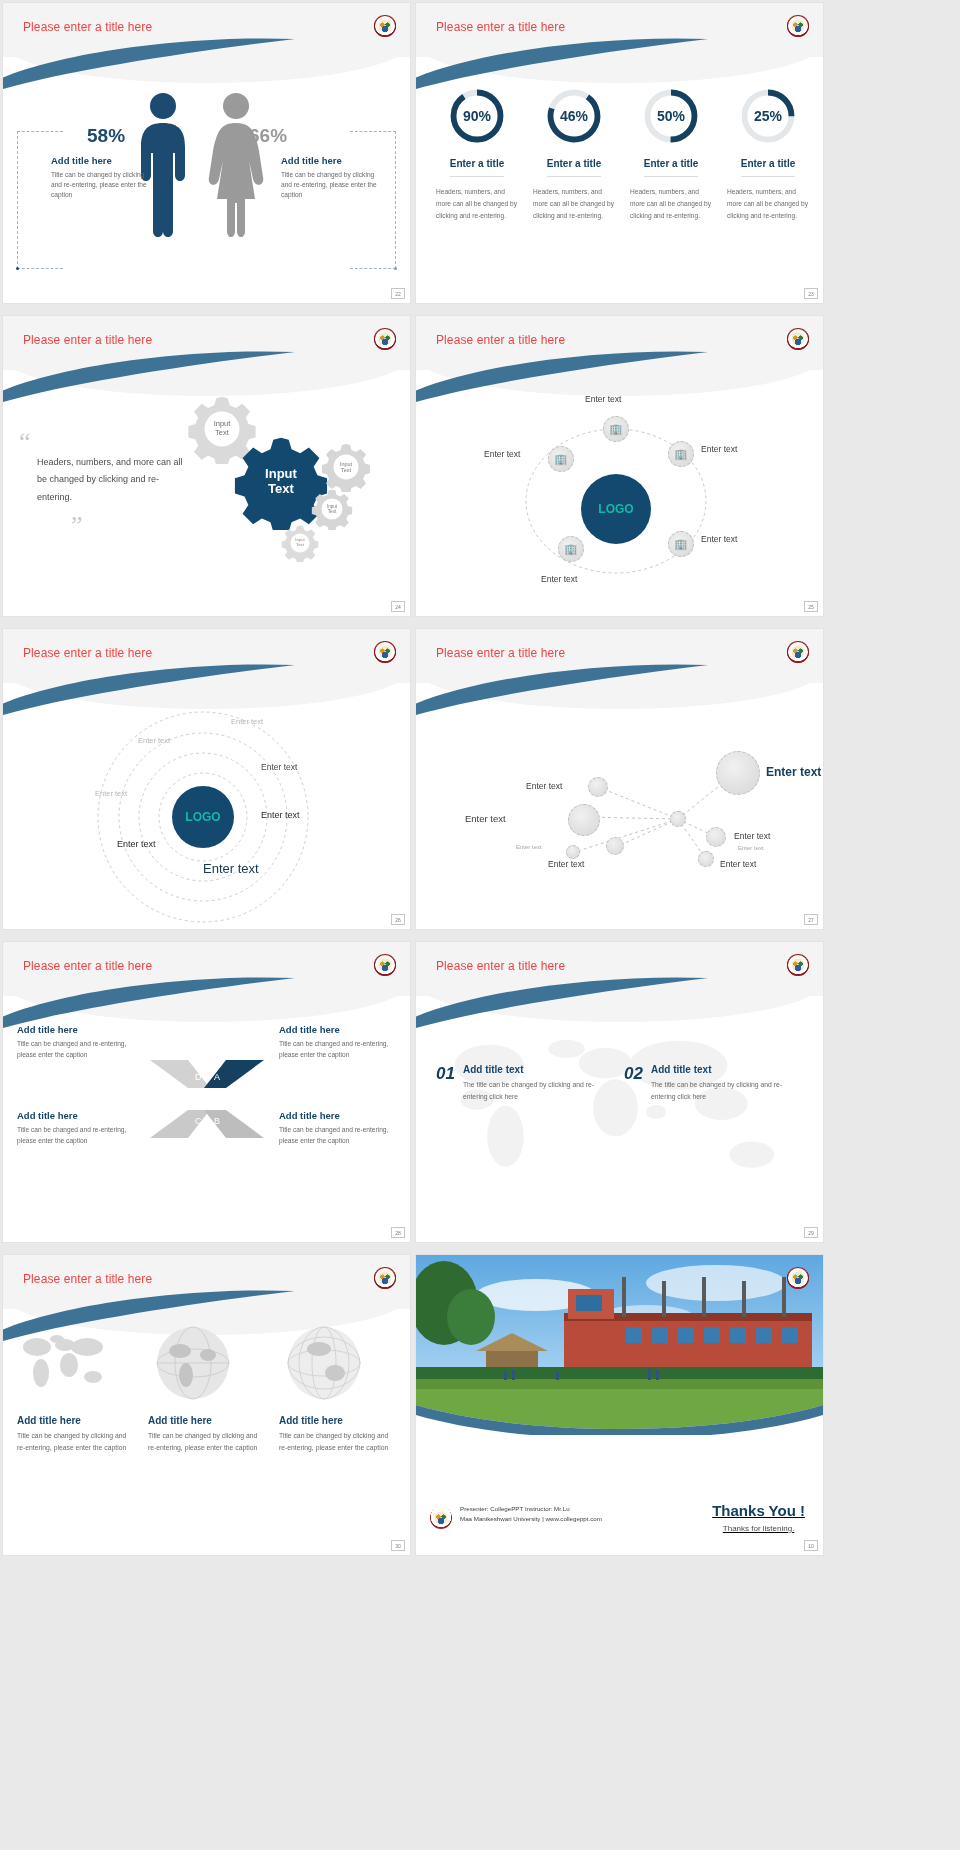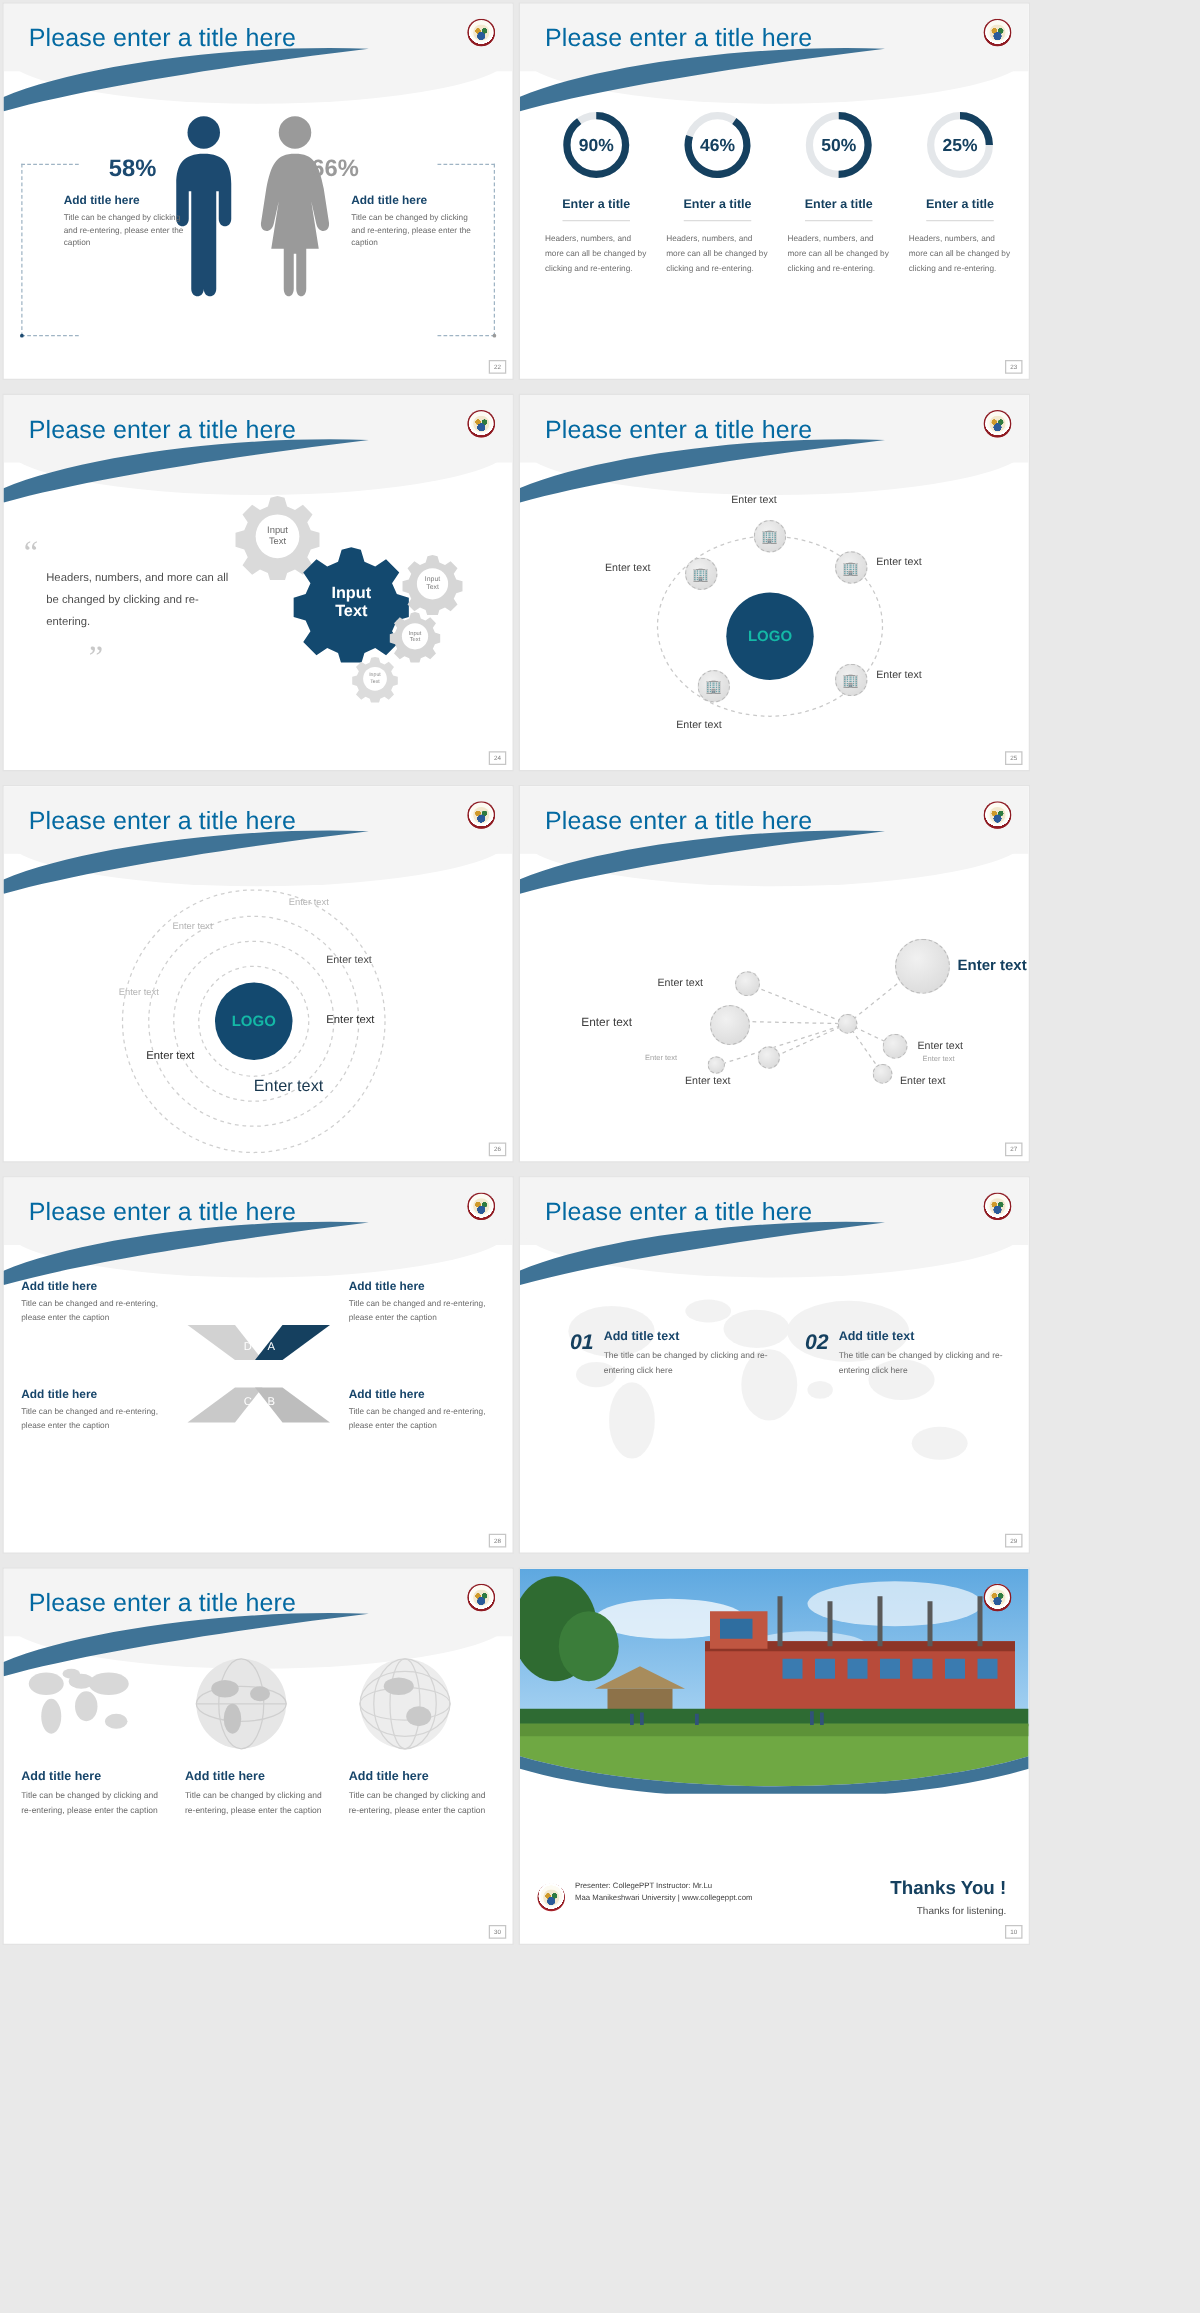--- a/index.html
+++ b/index.html
@@ -29,21 +29,21 @@
     position:absolute; left:0; top:0; width:100%; height:54px;
     background:#f4f4f4;
   }
   .hdr:after{
     content:""; position:absolute; left:0; bottom:-26px; width:100%; height:40px;
     background:#f4f4f4;
     border-radius:0 0 50% 50%/0 0 100% 100%;
   }
   .hdr-title {
     position:absolute; left:20px; top:17px; z-index:5;
-    font-size:20px; color:#0369a1; letter-spacing:.1px;
+    font-size:12px; color:#ef4444; letter-spacing:.1px;
     font-family:"Liberation Sans", sans-serif;
   }
   .logo {
     position:absolute; right:14px; top:12px; width:22px; height:22px; z-index:6;
     border-radius:50%;
     background:radial-gradient(circle at 50% 45%, #fdfbf2 0%, #fdfbf2 52%, #fff 53%, #fff 62%, #8d1b22 63%, #b4272f 76%, #7d171d 100%);
     box-shadow:0 0 0 1px #8d1b22 inset;
   }
   .logo i{
     position:absolute; left:50%; top:50%; transform:translate(-50%,-50%);
@@ -118,33 +118,33 @@
   .qbox{ position:absolute; width:118px; }
   .qbox .t{ font-size:9.5px;font-weight:bold;color:#17456a;margin-bottom:4px;}
   .qbox .d{ font-size:6.6px;color:#6a6a6a;line-height:1.6;}
   .qbox.tl{left:14px; top:22px; text-align:left;}
   .qbox.tr{left:276px;top:22px; text-align:left;}
   .qbox.bl{left:14px; top:108px; text-align:left;}
   .qbox.br{left:276px;top:108px;text-align:left;}
 
   
   .mapbg{ position:absolute; inset:0; opacity:.18; }
-  .numblk{ position:absolute; display:flex; gap:8px;margin-left:20px; }
+  .numblk{ position:absolute; display:flex; gap:8px; }
   .numblk .n{ font-size:17px;font-weight:bold;font-style:italic;color:#15405f;}
   .numblk .t{ font-size:10px;font-weight:bold;color:#17456a;}
   .numblk .d{ font-size:6.8px;color:#6a6a6a;line-height:1.7;margin-top:4px;width:150px;}
 
   
   .globecol{ position:absolute; width:118px; text-align:left;}
   .globecol .gt{ font-size:10px;font-weight:bold;color:#17456a;margin-top:8px;}
   .globecol .gd{ font-size:6.8px;color:#6a6a6a;line-height:1.75;margin-top:4px;}
 
   
   .photo{ position:absolute; left:0; top:0; width:100%; height:180px; overflow:hidden;}
-  .thanks{ position:absolute; right:18px; bottom:22px; text-align:right;}
+  .thanks{ position:absolute; right:18px; bottom:22px; text-align:center;text-decoration:underline;}
   .thanks .big{ font-size:15px;font-weight:bold;color:#15405f;}
   .thanks .sm{ font-size:8px;color:#4a4a4a;margin-top:5px;}
   .presenter{ position:absolute; left:44px; bottom:30px; font-size:6.2px; color:#3d3d3d; line-height:1.7;}
   .plogo{ position:absolute; left:14px; bottom:26px; width:22px;height:22px;border-radius:50%;
     background:radial-gradient(circle at 50% 45%, #fdfbf2 0%, #fdfbf2 52%, #fff 53%, #fff 62%, #8d1b22 63%, #b4272f 76%, #7d171d 100%);}
   .plogo i{ position:absolute; left:50%; top:50%; transform:translate(-50%,-50%);
     width:13px;height:13px;border-radius:50%;
     background:radial-gradient(circle at 50% 72%, #2a5b9a 0 28%, transparent 29%),
       radial-gradient(circle at 30% 40%, #cf9a2a 0 18%, transparent 19%),
       radial-gradient(circle at 70% 40%, #2f7b3f 0 18%, transparent 19%), #f3e9cf;}

